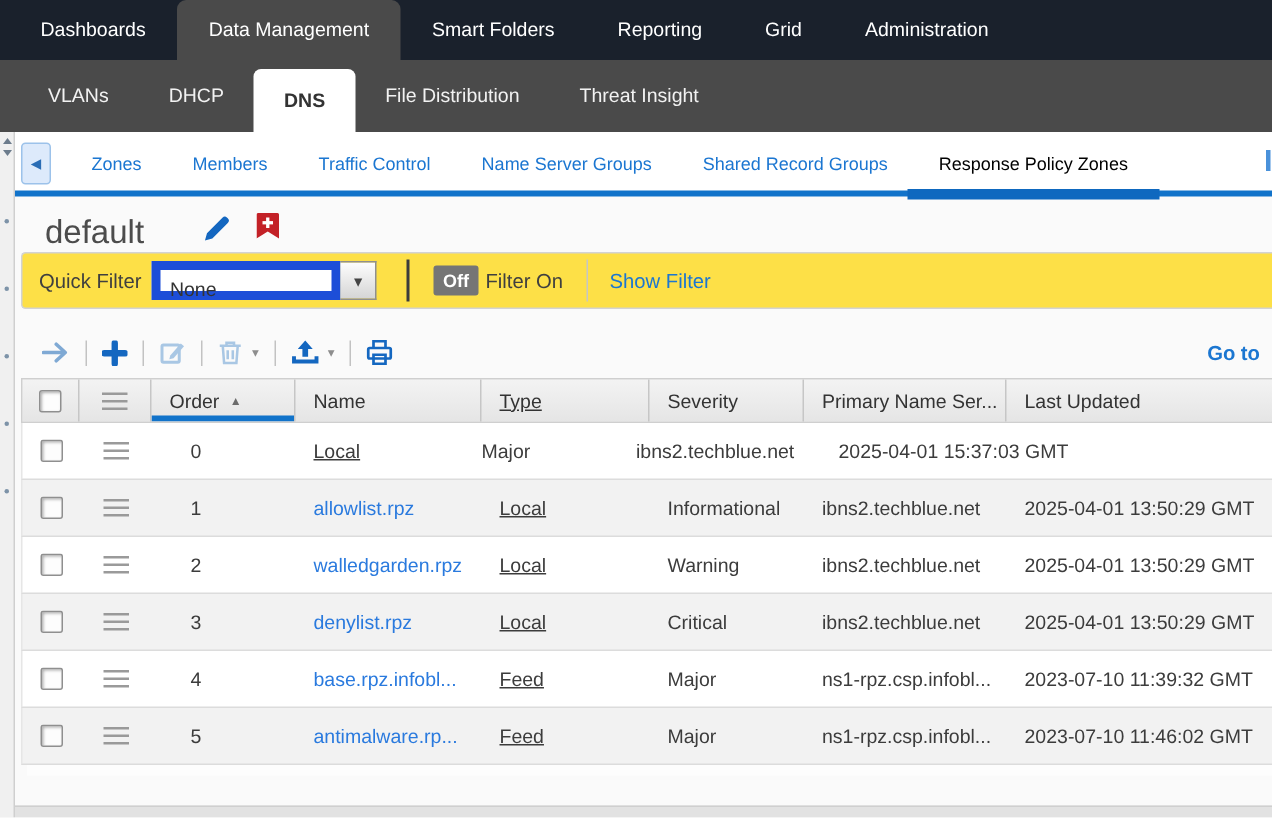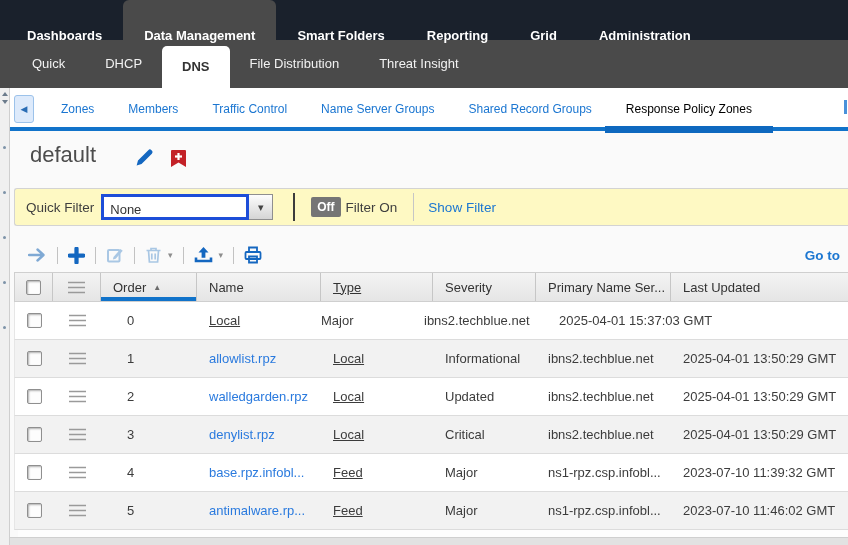--- a/index.html
+++ b/index.html
@@ -6,21 +6,21 @@
   html,body { width:848px; height:545px; }
   body {
     position:relative; overflow:hidden;
     background:#fafafa;
     font-family:"Liberation Sans", sans-serif;
     color:#3c3c3c;
   }
 
   
   .topnav { display:flex; align-items:stretch; height:40px; background:#1a212c; padding-left:6px; }
-  .topnav .item { color:#fff; font-weight:bold; font-size:13px; line-height:40px; padding:16px 21px; cursor:pointer; white-space:nowrap; }
+  .topnav .item { color:#fff; font-weight:normal; font-size:13px; line-height:40px; padding:0 21px; cursor:pointer; white-space:nowrap; }
   .topnav .item.active { background:#4a4a4a; border-radius:6px 6px 0 0; }
 
   
   .subnav { display:flex; align-items:flex-end; height:48px; background:#4a4a4a; padding-left:12px; }
   .subnav .item { color:#f2f2f2; font-size:13px; line-height:48px; padding:0 20px; cursor:pointer; white-space:nowrap; }
   .subnav .item.active { background:#fff; color:#333; font-weight:bold; height:42px; line-height:42px; border-radius:5px 5px 0 0; }
 
   
   .sliver { position:absolute; left:0; top:88px; bottom:0; width:10px; background:#f0f0f0; border-right:1px solid #cfcfcf; z-index:6; }
   .sliver .grip { margin:4px auto 0; width:0; height:0; border-left:3px solid transparent; border-right:3px solid transparent; }
@@ -33,30 +33,30 @@
   
   .tabstrip { position:relative; height:43px; background:#fff; display:flex; align-items:center; padding-left:4px; }
   .tab-underline { position:absolute; left:0; right:0; bottom:0; height:4px; background:#1173ca; }
   .tab-scroll-btn { width:20px; height:28px; background:#ddeafb; border:1px solid #9cc2ea; border-radius:3px; color:#2a6db5; font-size:9px; display:flex; align-items:center; justify-content:center; margin:0 10px 2px 0; cursor:pointer; }
   .tab { font-size:12px; color:#1b76d1; padding:0 17px; height:39px; line-height:39px; cursor:pointer; white-space:nowrap; }
   .tab.active { color:#000000; position:relative; }
   .tab.active::after { content:""; position:absolute; left:-4px; right:-4px; bottom:-4px; height:7px; background:#0e68bf; z-index:2; }
   .tab-fragment { position:absolute; right:0; top:12px; width:4px; height:14px; border-left:3px solid #1b76d1; opacity:.8; }
 
   
-  .heading { display:flex; align-items:flex-end; padding:11px 0 20px 20px; background:#fafafa; }
+  .heading { display:flex; align-items:flex-start; padding:11px 0 0 20px; background:#fafafa; }
   .heading .title { font-size:22px; color:#4c4c4c; }
   .heading .edit { margin-left:38px; cursor:pointer; line-height:0; }
   .heading .bookmark { margin-left:16px; cursor:pointer; line-height:0; }
 
   
-  .filterbar { margin-left:4px; height:38px; background:#fef9c3; border:1px solid #d3d3d3; border-right:none; border-radius:3px 0 0 3px; display:flex; align-items:center; padding-left:11px; font-size:13.5px; }
+  .filterbar { margin-left:4px; height:38px; background:#fde047; border:1px solid #d3d3d3; border-right:none; border-radius:3px 0 0 3px; display:flex; align-items:center; padding-left:11px; font-size:13.5px; }
   .qf-label { color:#3f3f3f; }
   .qf-select { display:flex; margin-left:7px; cursor:pointer; }
-  .qf-box { width:148px; height:26px; background:#fff; border:3px solid #1d4ed8; font-size:13px; padding:5px 6px 0; color:#333; }
+  .qf-box { width:126px; height:26px; background:#fff; border:6px solid #1d4ed8; font-size:13px; padding:5px 6px 0; color:#333; }
   .qf-btn { width:24px; height:26px; background:linear-gradient(#fdfdfd,#d5d5d5); border:1px solid #8f8f8f; border-left:none; display:flex; align-items:center; justify-content:center; color:#444; font-size:11px; }
   .vdiv-dark { width:2px; height:28px; background:#3c3c3c; margin:0 16px 0 20px; }
   .vdiv-light { width:1px; height:28px; background:#c6c6c6; margin:0 14px 0 16px; }
   .off-badge { background:#757575; color:#fff; font-weight:bold; font-size:12px; padding:3px 6px; border-radius:2px; cursor:pointer; }
   .filter-on { margin-left:5px; color:#3f3f3f; }
   .show-filter { color:#1b76d1; cursor:pointer; }
 
   
   .toolbar { margin:12px 0 0 4px; display:flex; align-items:center; height:34px; padding:0 8px 0 14px; }
   .tb-ico { line-height:0; cursor:pointer; }
@@ -99,21 +99,21 @@
 <div class="topnav">
   <span class="item">Dashboards</span>
   <span class="item active">Data Management</span>
   <span class="item">Smart Folders</span>
   <span class="item">Reporting</span>
   <span class="item">Grid</span>
   <span class="item">Administration</span>
 </div>
 
 <div class="subnav">
-  <span class="item">Quick</span>
+  <span class="item">VLANs</span>
   <span class="item">DHCP</span>
   <span class="item active">DNS</span>
   <span class="item">File Distribution</span>
   <span class="item">Threat Insight</span>
 </div>
 
 <div class="sliver">
   <div class="grip up"></div>
   <div class="grip down"></div>
   <span class="dot"></span>
@@ -274,21 +274,21 @@
       <span class="td c-menu">
           <span class="burger"><svg width="19" height="13" viewBox="0 0 19 13">
               <path d="M1 1.5h17M1 6.5h17M1 11.5h17" stroke="#9a9a9a" stroke-width="1.7"></path>
             </svg></span>
         </span>
       <span class="td c-order">2</span>
       <span class="td c-name">
           <a>walledgarden.rpz</a>
         </span>
       <span class="td c-type">Local</span>
-      <span class="td c-sev">Updated</span>
+      <span class="td c-sev">Warning</span>
       <span class="td c-prim">ibns2.techblue.net</span>
       <span class="td c-upd">2025-04-01 13:50:29 GMT</span>
     </div>
 
     <div class="tr alt">
       <span class="td c-check">
           <span class="cb"></span>
         </span>
       <span class="td c-menu">
           <span class="burger"><svg width="19" height="13" viewBox="0 0 19 13">

